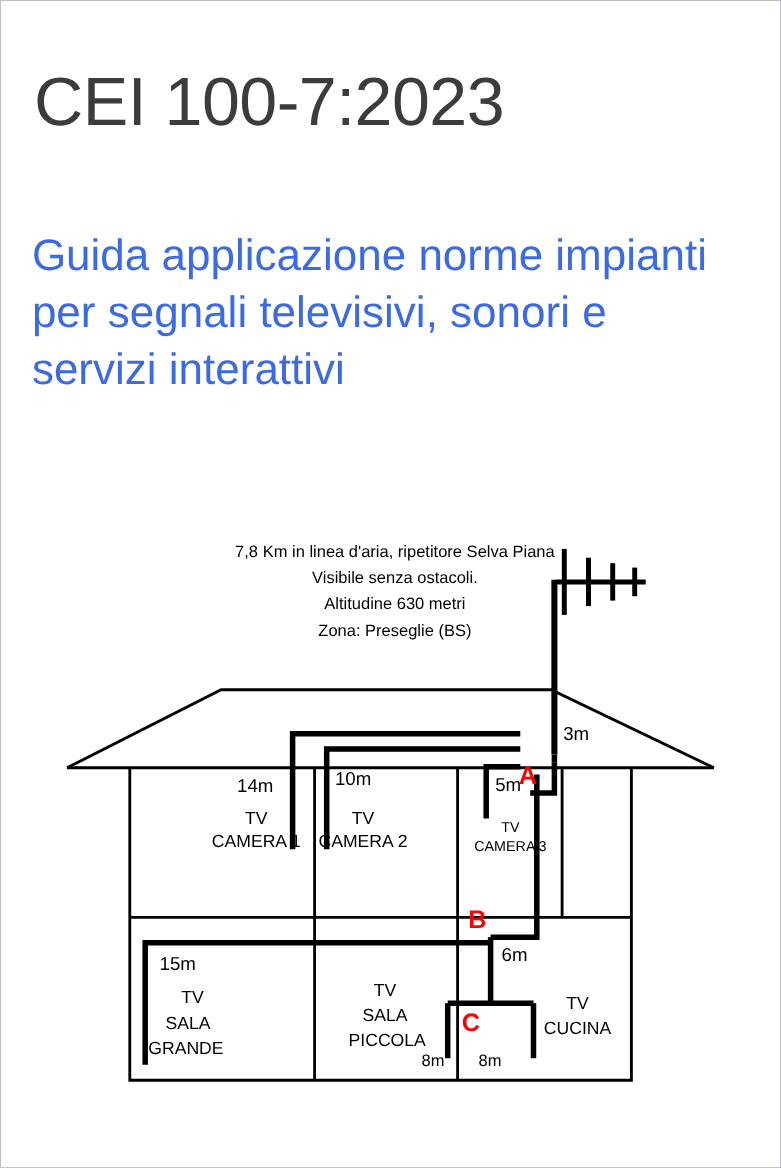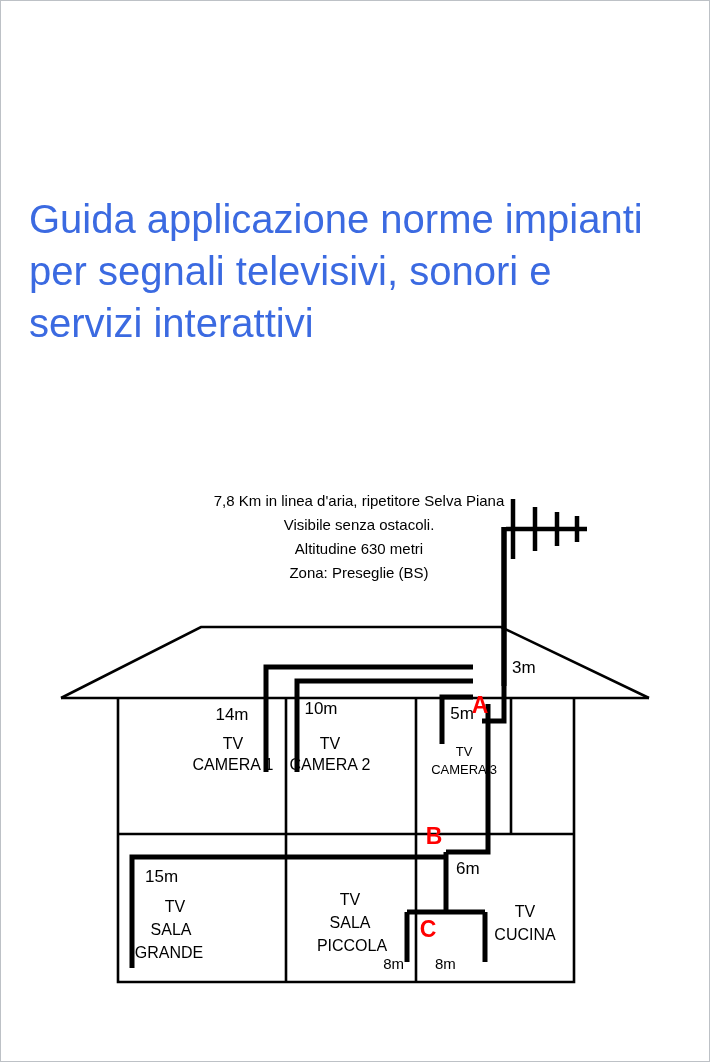--- a/index.html
+++ b/index.html
@@ -24,21 +24,21 @@
     font-size: 62px;
     line-height: 74px;
     color: #3c3c3c;
     font-weight: normal;
     letter-spacing: -0.5px;
     white-space: nowrap;
   }
   #doc-subtitle {
     position: absolute;
     left: 28px;
-    top: 192px;
+    top: 205px;
     width: 640px;
     font-size: 40px;
     line-height: 52px;
     color: #3b6ae1;
     font-weight: normal;
   }
   #diagram-wrap {
     position: absolute;
     left: 0;
     top: 470px;
@@ -106,20 +106,21 @@
     stroke: #000000;
     stroke-width: 4.5;
     fill: none;
   }
 </style>
 </head>
 <body>
 
 <div id="page">
 
+  <div id="doc-title">CEI 100-7:2023</div>
 
   <div id="doc-subtitle">Guida applicazione norme impianti per segnali televisivi, sonori e servizi interattivi</div>
 
   <div id="diagram-wrap">
     <svg id="diagram-svg" viewBox="0 0 710 540" xmlns="http://www.w3.org/2000/svg">
 
       <text class="note-line" x="358" y="35" text-anchor="middle">7,8 Km in linea d'aria, ripetitore Selva Piana</text>
       <text class="note-line" x="358" y="59" text-anchor="middle">Visibile senza ostacoli.</text>
       <text class="note-line" x="358" y="83" text-anchor="middle">Altitudine 630 metri</text>
       <text class="note-line" x="358" y="107" text-anchor="middle">Zona: Preseglie (BS)</text>

